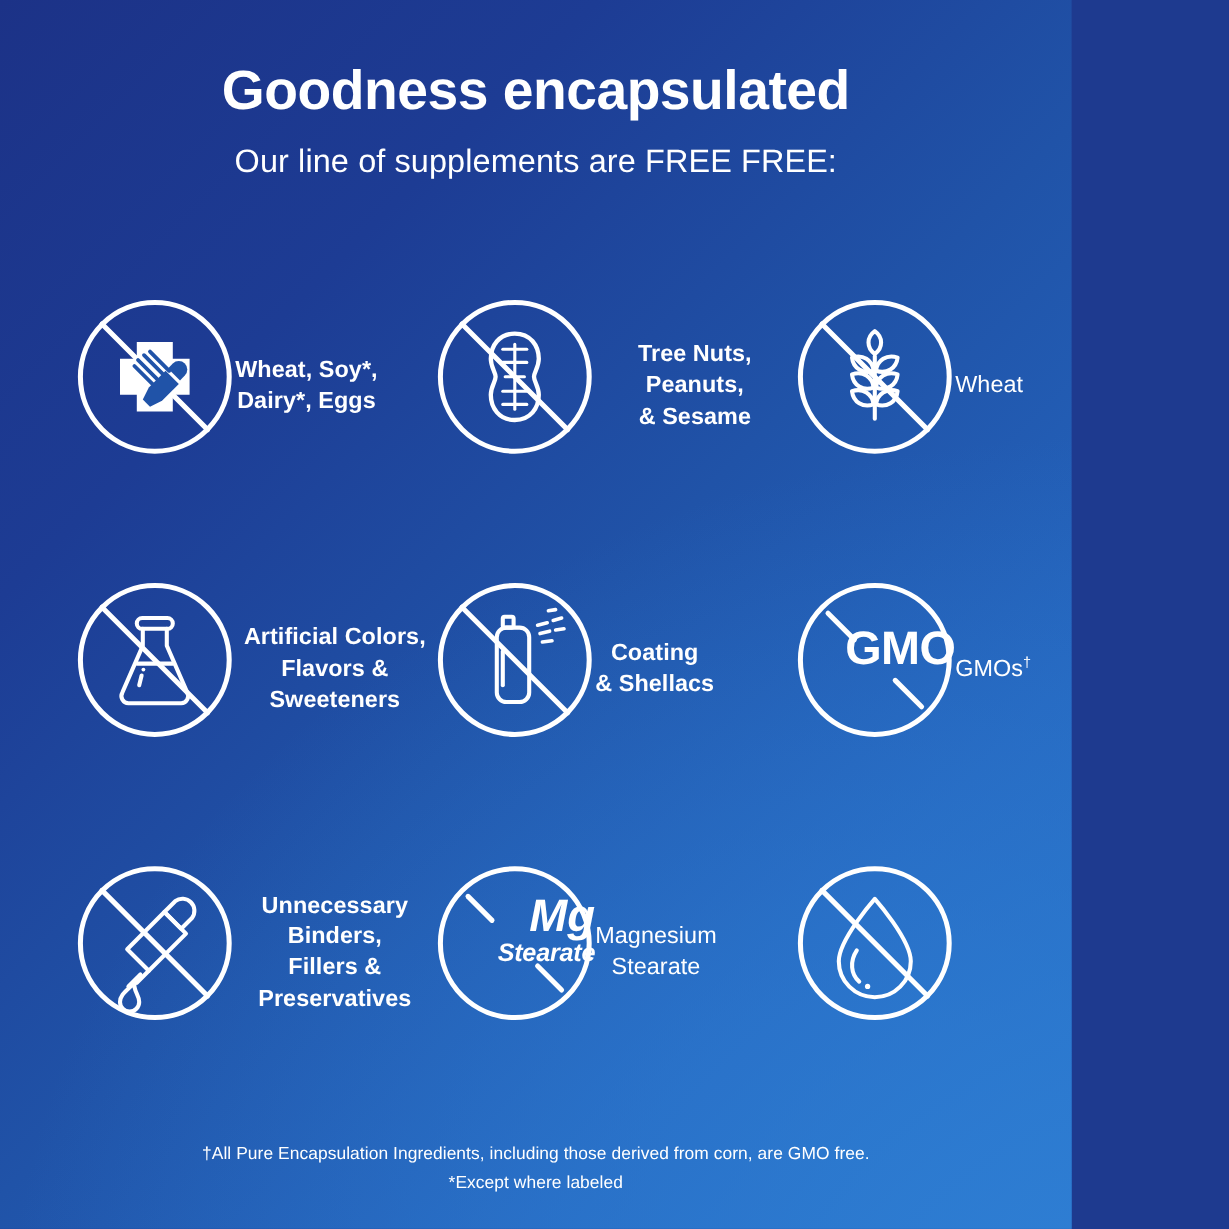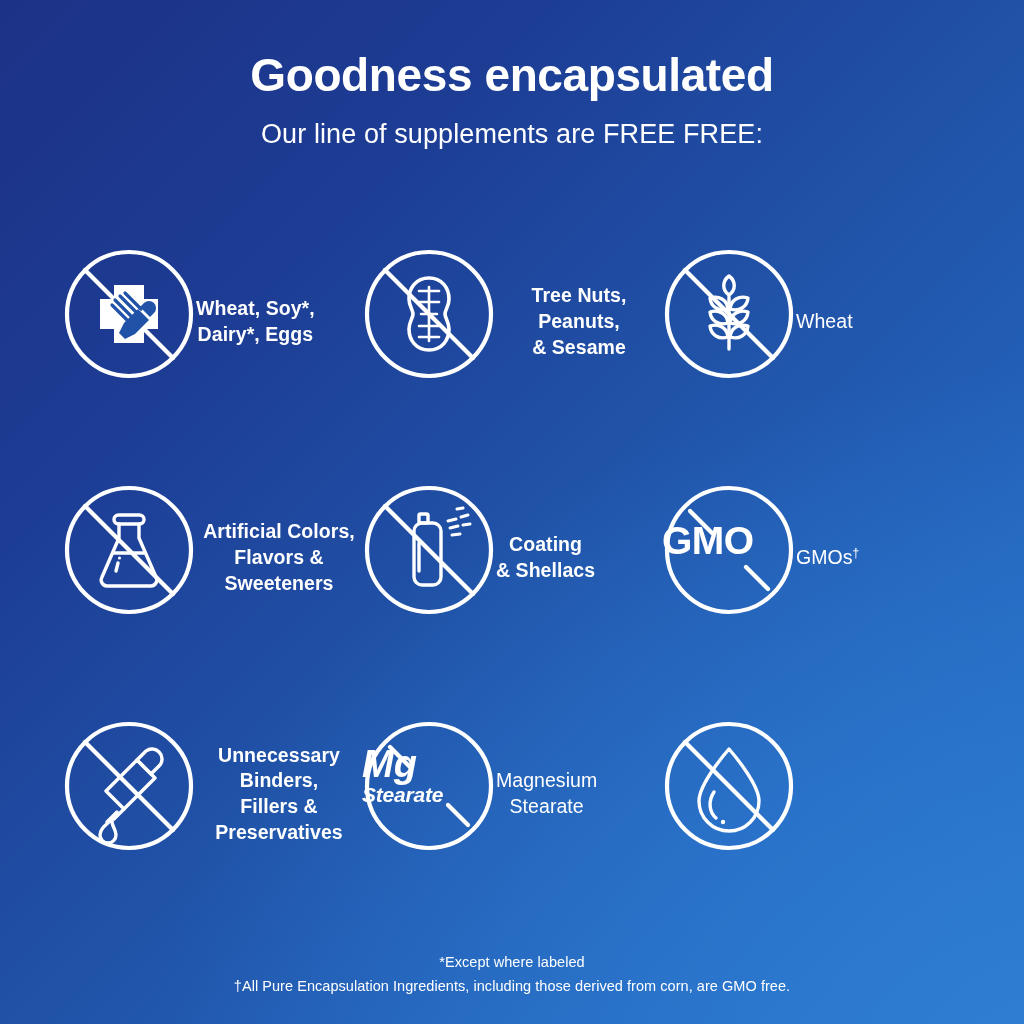--- a/index.html
+++ b/index.html
@@ -4,21 +4,21 @@
 <style>
   * { margin:0; padding:0; box-sizing:border-box; }
   html, body { width:1024px; height:1024px; }
   body {
     font-family: "Liberation Sans", sans-serif;
     background: #1e3a8f;
     overflow: hidden;
   }
   #poster {
     position: relative;
-    width: 1024px;
+    width: 893px;
     height: 1024px;
     background:
       radial-gradient(ellipse 1500px 1200px at 105% 108%, #2f7fd4 0%, rgba(47,127,212,0) 62%),
       linear-gradient(135deg, #1c3287 0%, #1d3c94 26%, #2053a8 52%, #2464bd 76%, #2570c8 100%);
     color: #ffffff;
     -webkit-font-smoothing: antialiased;
   }
 
   
   .header { position:absolute; top:0; left:0; right:0; text-align:center; }
@@ -52,21 +52,21 @@
   }
   .icon-wrap {
     width: 134px;
     height: 134px;
     position: relative;
   }
   .icon-wrap svg { display:block; width:134px; height:134px; overflow:visible; }
   .badge-text {
     position: absolute;
     left: 0; right: 0;
-    text-align: left;
+    text-align: right;
     color: #ffffff;
     pointer-events: none;
   }
   .badge-gmo { top: 36px; font-size: 39px; font-weight: 700; letter-spacing: -0.5px; }
   .badge-mg  { top: 26px; font-size: 38px; font-weight: 700; line-height: 1.0; font-style: italic; }
   .badge-mg .sub { display:block; font-size: 21px; font-weight: 600; margin-top: 1px; letter-spacing:-0.2px;}
 
   .caption {
     margin-top: 16px;
     font-size: 19.5px;
@@ -271,17 +271,17 @@
             <path d="M52 73 c -6 9 -5 20 2 26"></path>
             <circle cx="61" cy="103" r="2.2" fill="#ffffff" stroke="none"></circle>
           </g>
         </svg>
       </div>
     </div>
 
   </div>
 
   <div class="footnotes">
+    <div>†All Pure Encapsulation Ingredients, including those derived from corn, are GMO free.</div>
     <div>*Except where labeled</div>
-    <div>†All Pure Encapsulation Ingredients, including those derived from corn, are GMO free.</div>
   </div>
 
 </div>
 
 </body></html>

